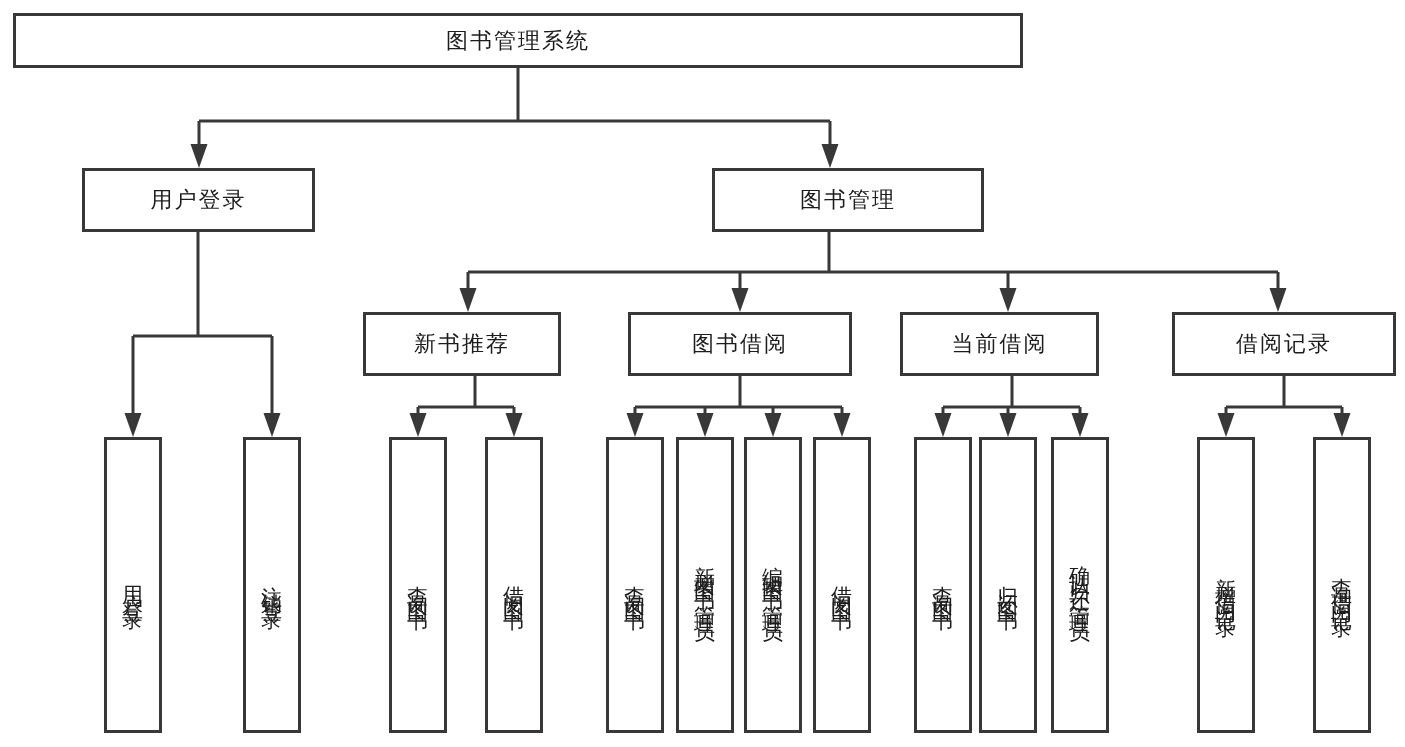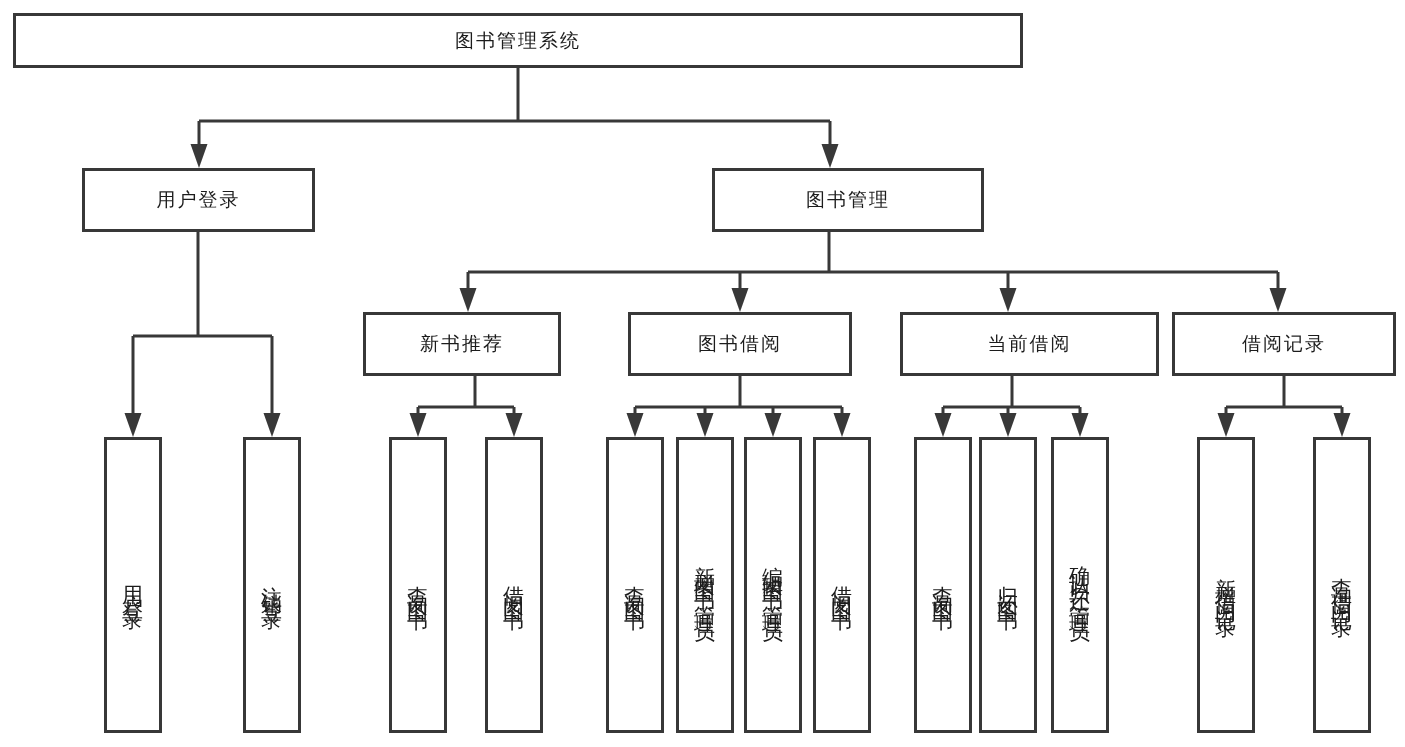--- a/index.html
+++ b/index.html
@@ -21,21 +21,21 @@
     position: absolute;
     box-sizing: border-box;
     border: 3px solid #383838;
     background: #ffffff;
     display: flex;
     align-items: center;
     justify-content: center;
     z-index: 1;
   }
   .hnode span {
-    font-size: 19px;
+    font-size: 22px;
     letter-spacing: 2px;
     color: #1c1c1c;
     white-space: nowrap;
   }
   .leaf {
     top: 437px;
     width: 58px;
     height: 296px;
   }
   .leaf span {
@@ -45,21 +45,21 @@
     letter-spacing: 8px;
     line-height: 1;
     color: #1c1c1c;
   }
   
   #n-root      { left: 13px;   top: 13px;  width: 1010px; height: 55px; }
   #n-login     { left: 82px;   top: 168px; width: 233px;  height: 64px; }
   #n-bookmgmt  { left: 712px;  top: 168px; width: 272px;  height: 64px; }
   #n-newrec    { left: 363px;  top: 312px; width: 198px;  height: 64px; }
   #n-borrow    { left: 628px;  top: 312px; width: 224px;  height: 64px; }
-  #n-current   { left: 900px;  top: 312px; width: 259px;  height: 64px; }
+  #n-current   { left: 900px;  top: 312px; width: 199px;  height: 64px; }
   #n-records   { left: 1172px; top: 312px; width: 224px;  height: 64px; }
   
   #l-1a { left: 104px;  }
   #l-1b { left: 243px;  }
   #l-2a { left: 389px;  }
   #l-2b { left: 485px;  }
   #l-3a { left: 606px;  }
   #l-3b { left: 676px;  }
   #l-3c { left: 744px;  }
   #l-3d { left: 813px;  }

